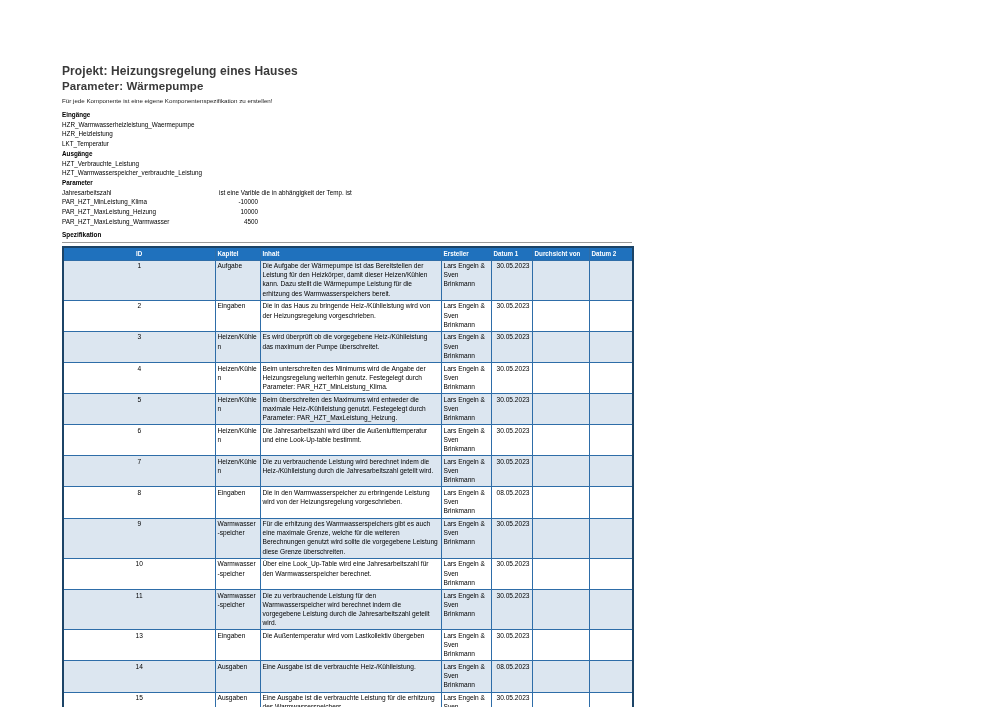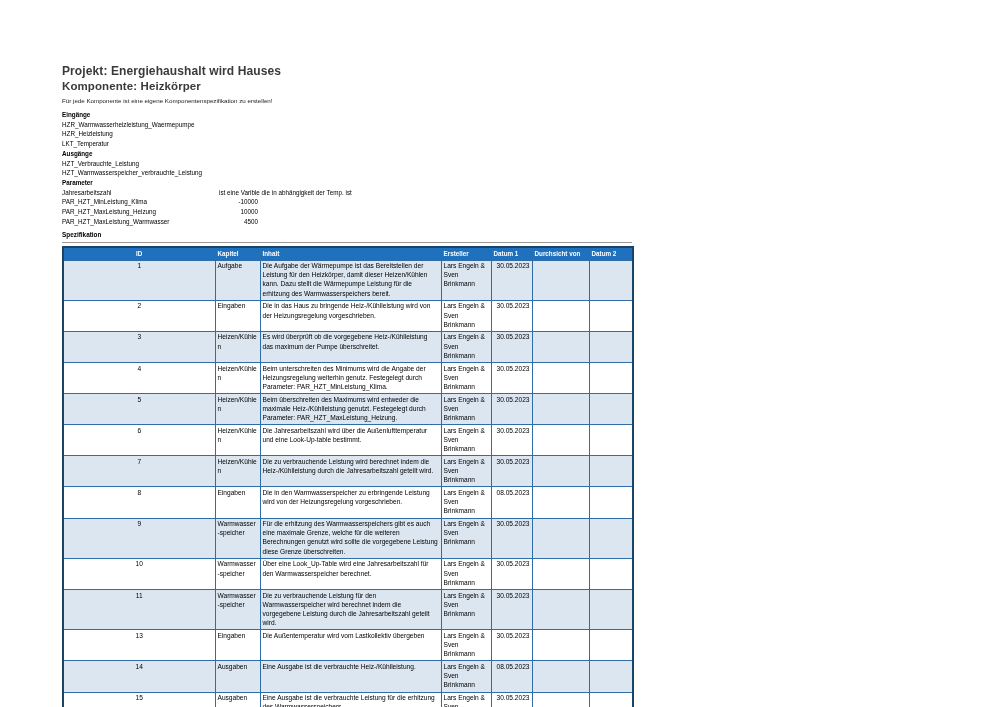--- a/index.html
+++ b/index.html
@@ -38,22 +38,22 @@
   table.spec td { vertical-align:top; padding:0.5px 2px 2px 2px; background:#ffffff; }
   table.spec tr.alt td { background:#dce6f0; }
   table.spec td.c-id   { text-align:center; }
   table.spec td.c-date { text-align:right; }
 </style>
 </head>
 <body>
 
 <div class="page">
 
-  <div class="abs title">Projekt: Energiehaushalt wird Hauses</div>
-  <div class="abs subtitle">Komponente: Heizkörper</div>
+  <div class="abs title">Projekt: Heizungsregelung eines Hauses</div>
+  <div class="abs subtitle">Parameter: Wärmepumpe</div>
   <div class="abs note">Für jede Komponente ist eine eigene Komponentenspezifikation zu erstellen!</div>
 
   <div class="abs io-block">
     <div class="sec">Eingänge</div>
     <div>HZR_Warmwasserheizleistung_Waermepumpe</div>
     <div>HZR_Heizleistung</div>
     <div>LKT_Temperatur</div>
     <div class="sec">Ausgänge</div>
     <div>HZT_Verbrauchte_Leistung</div>
     <div>HZT_Warmwasserspeicher_verbrauchte_Leistung</div>

